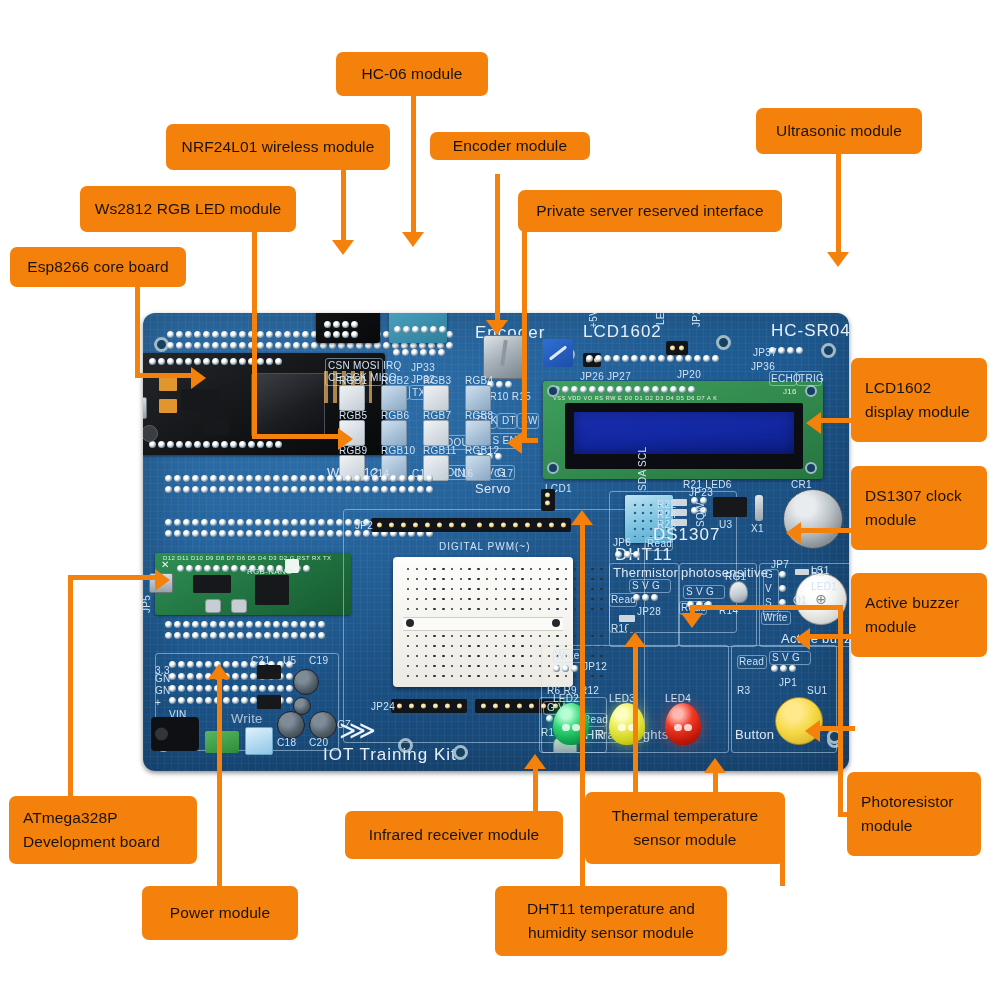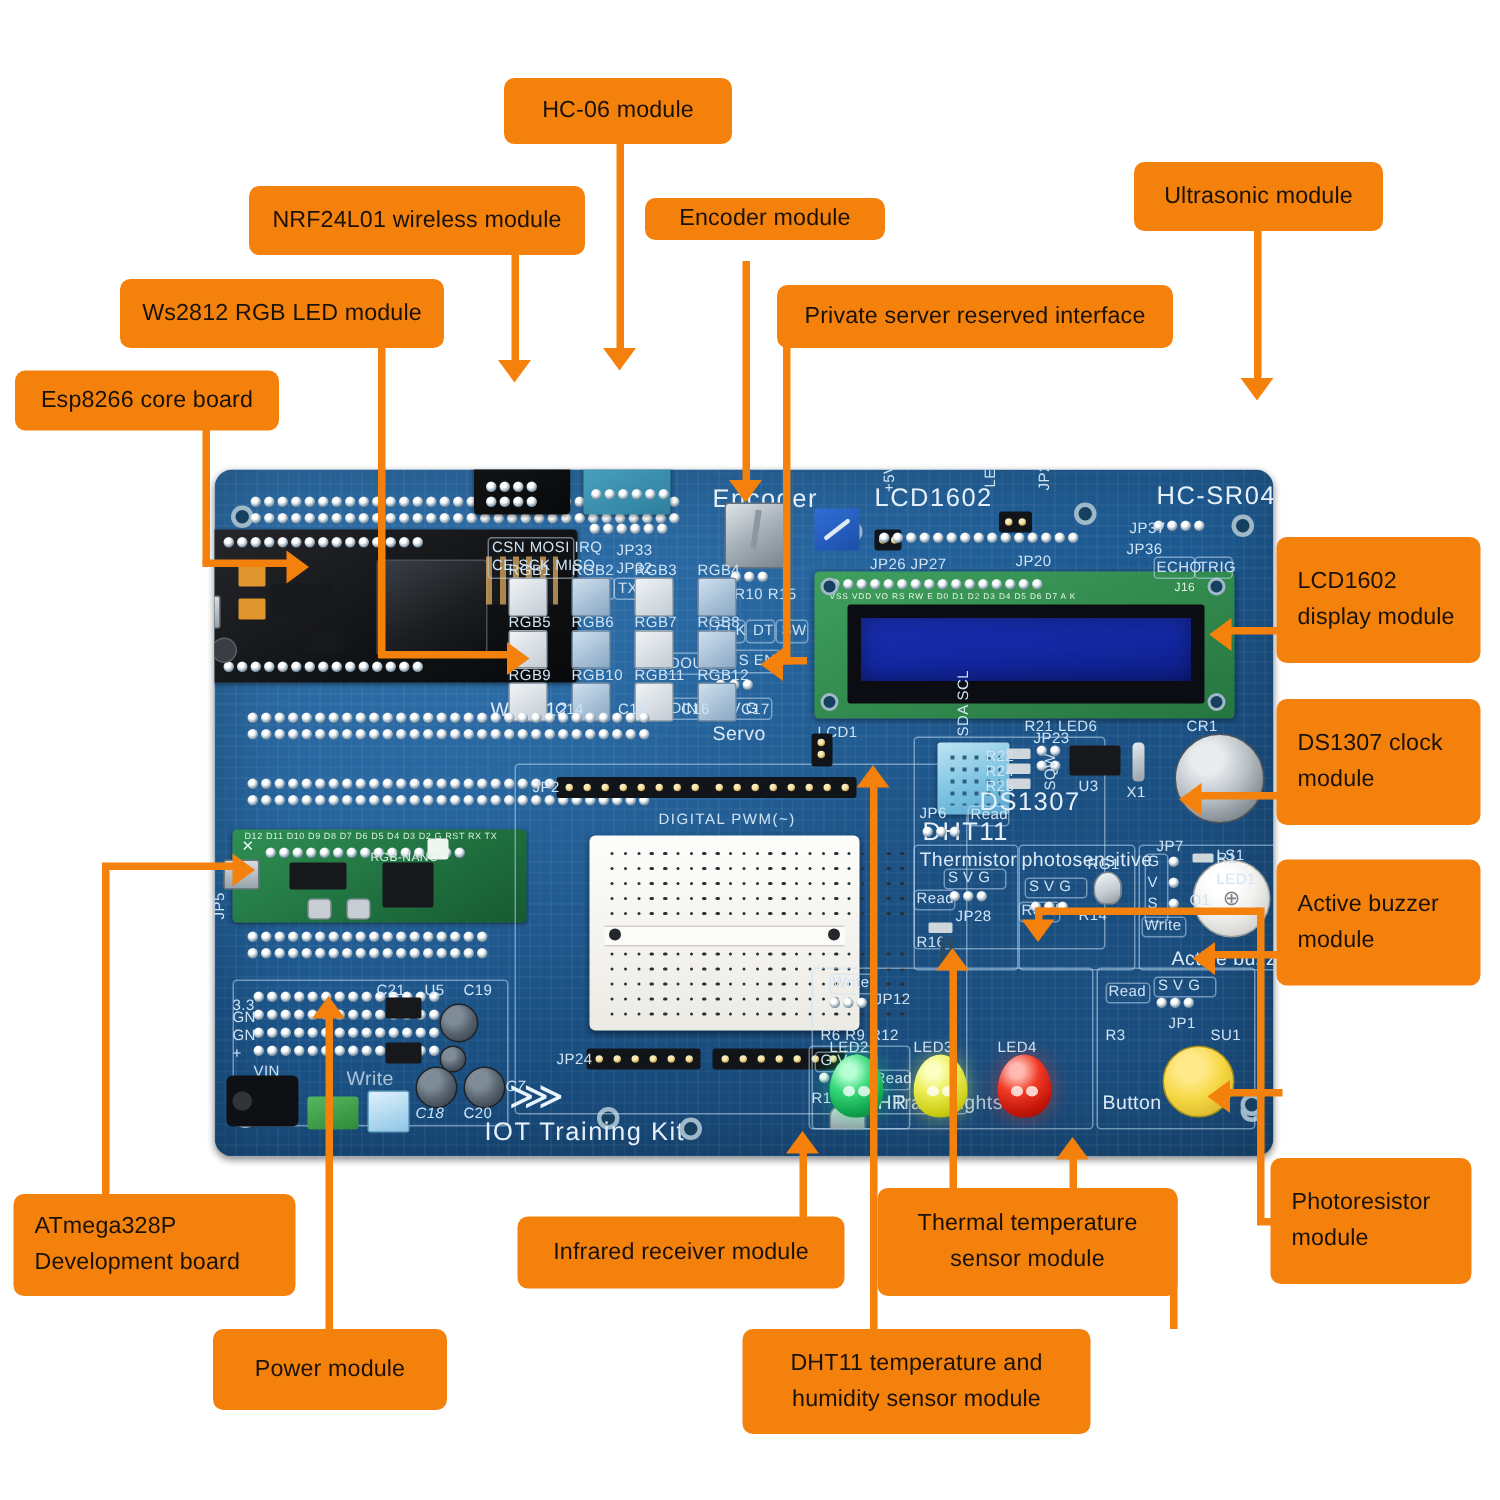--- a/index.html
+++ b/index.html
@@ -720,21 +720,21 @@
     <div style="position:absolute;left:102px;top:414px;width:26px;height:26px;background:linear-gradient(160deg,#dff1fb,#8ec6e6);border-radius:2px;border:1px solid #6ba5c6;"></div>
     <div class="cap" style="left:134px;top:398px;width:26px;height:26px;"></div>
     <div class="cap" style="left:166px;top:398px;width:26px;height:26px;"></div>
     <div class="cap" style="left:150px;top:356px;width:24px;height:24px;"></div>
     <div class="cap" style="left:150px;top:384px;width:16px;height:16px;"></div>
     <div class="chip" style="left:114px;top:352px;width:24px;height:14px;"></div>
     <div class="chip" style="left:114px;top:382px;width:24px;height:14px;"></div>
     <div class="silk" style="left:108px;top:342px;">C21</div>
     <div class="silk" style="left:140px;top:342px;">U5</div>
     <div class="silk" style="left:166px;top:342px;">C19</div>
-    <div class="silk" style="left:134px;top:424px;font-style:italic;">C18</div>
+    <div class="silk" style="left:134px;top:424px;">C18</div>
     <div class="silk" style="left:166px;top:424px;">C20</div>
     <div class="silk" style="left:194px;top:406px;font-style:italic;">C7</div>
 
     <div class="outline" style="left:200px;top:196px;width:300px;height:232px;"></div>
     <div class="blk" style="left:228px;top:205px;width:200px;height:14px;">
       <span class="pin" style="left:6px;"></span>
         <span class="pin" style="left:18px;"></span>
       <span class="pin" style="left:30px;"></span>
         <span class="pin" style="left:42px;"></span>
       <span class="pin" style="left:54px;"></span>

